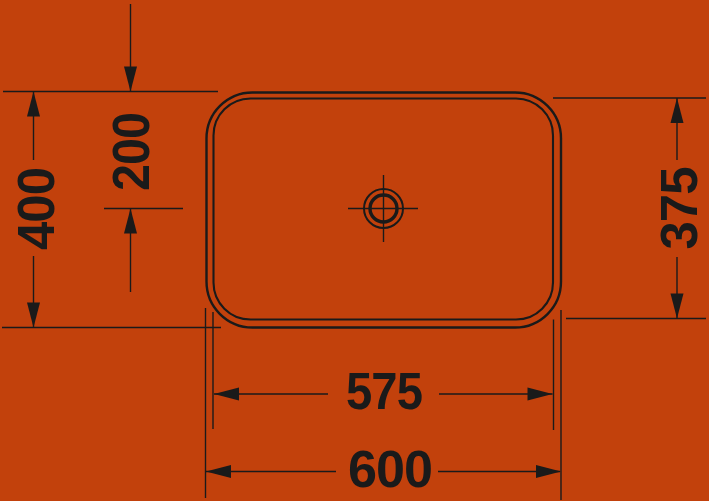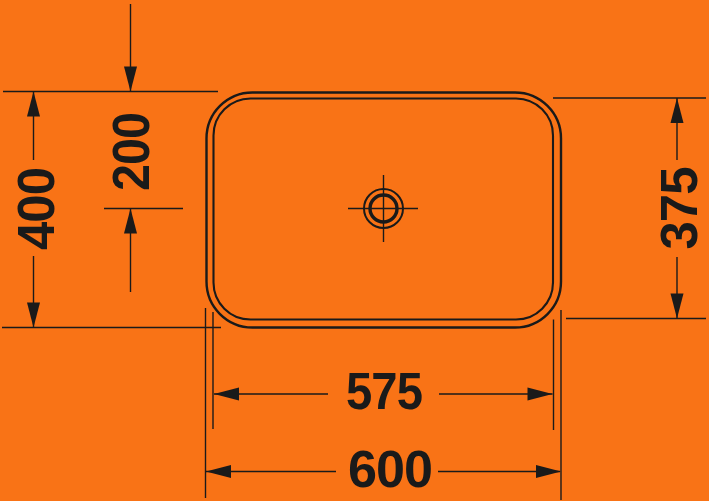--- a/index.html
+++ b/index.html
@@ -4,21 +4,21 @@
 <style>
   html, body {
     margin: 0;
     padding: 0;
     background: #ffffff;
   }
   #canvas {
     position: relative;
     width: 709px;
     height: 501px;
-    background: #f97316;
+    background: #c2410c;
     overflow: hidden;
     text-align: right;
   }
   svg { display: block; }
   .thin  { stroke: #1a1a1a; stroke-width: 1.4; fill: none; }
   .edge-outer { stroke: #1a1a1a; stroke-width: 2.4; fill: none; }
   .edge-inner { stroke: #1a1a1a; stroke-width: 2.1; fill: none; }
   .drain-outer { stroke: #1a1a1a; stroke-width: 2; fill: none; }
   .drain-inner { stroke: #1a1a1a; stroke-width: 3.4; fill: none; }
   .arrow { fill: #1a1a1a; stroke: none; }

